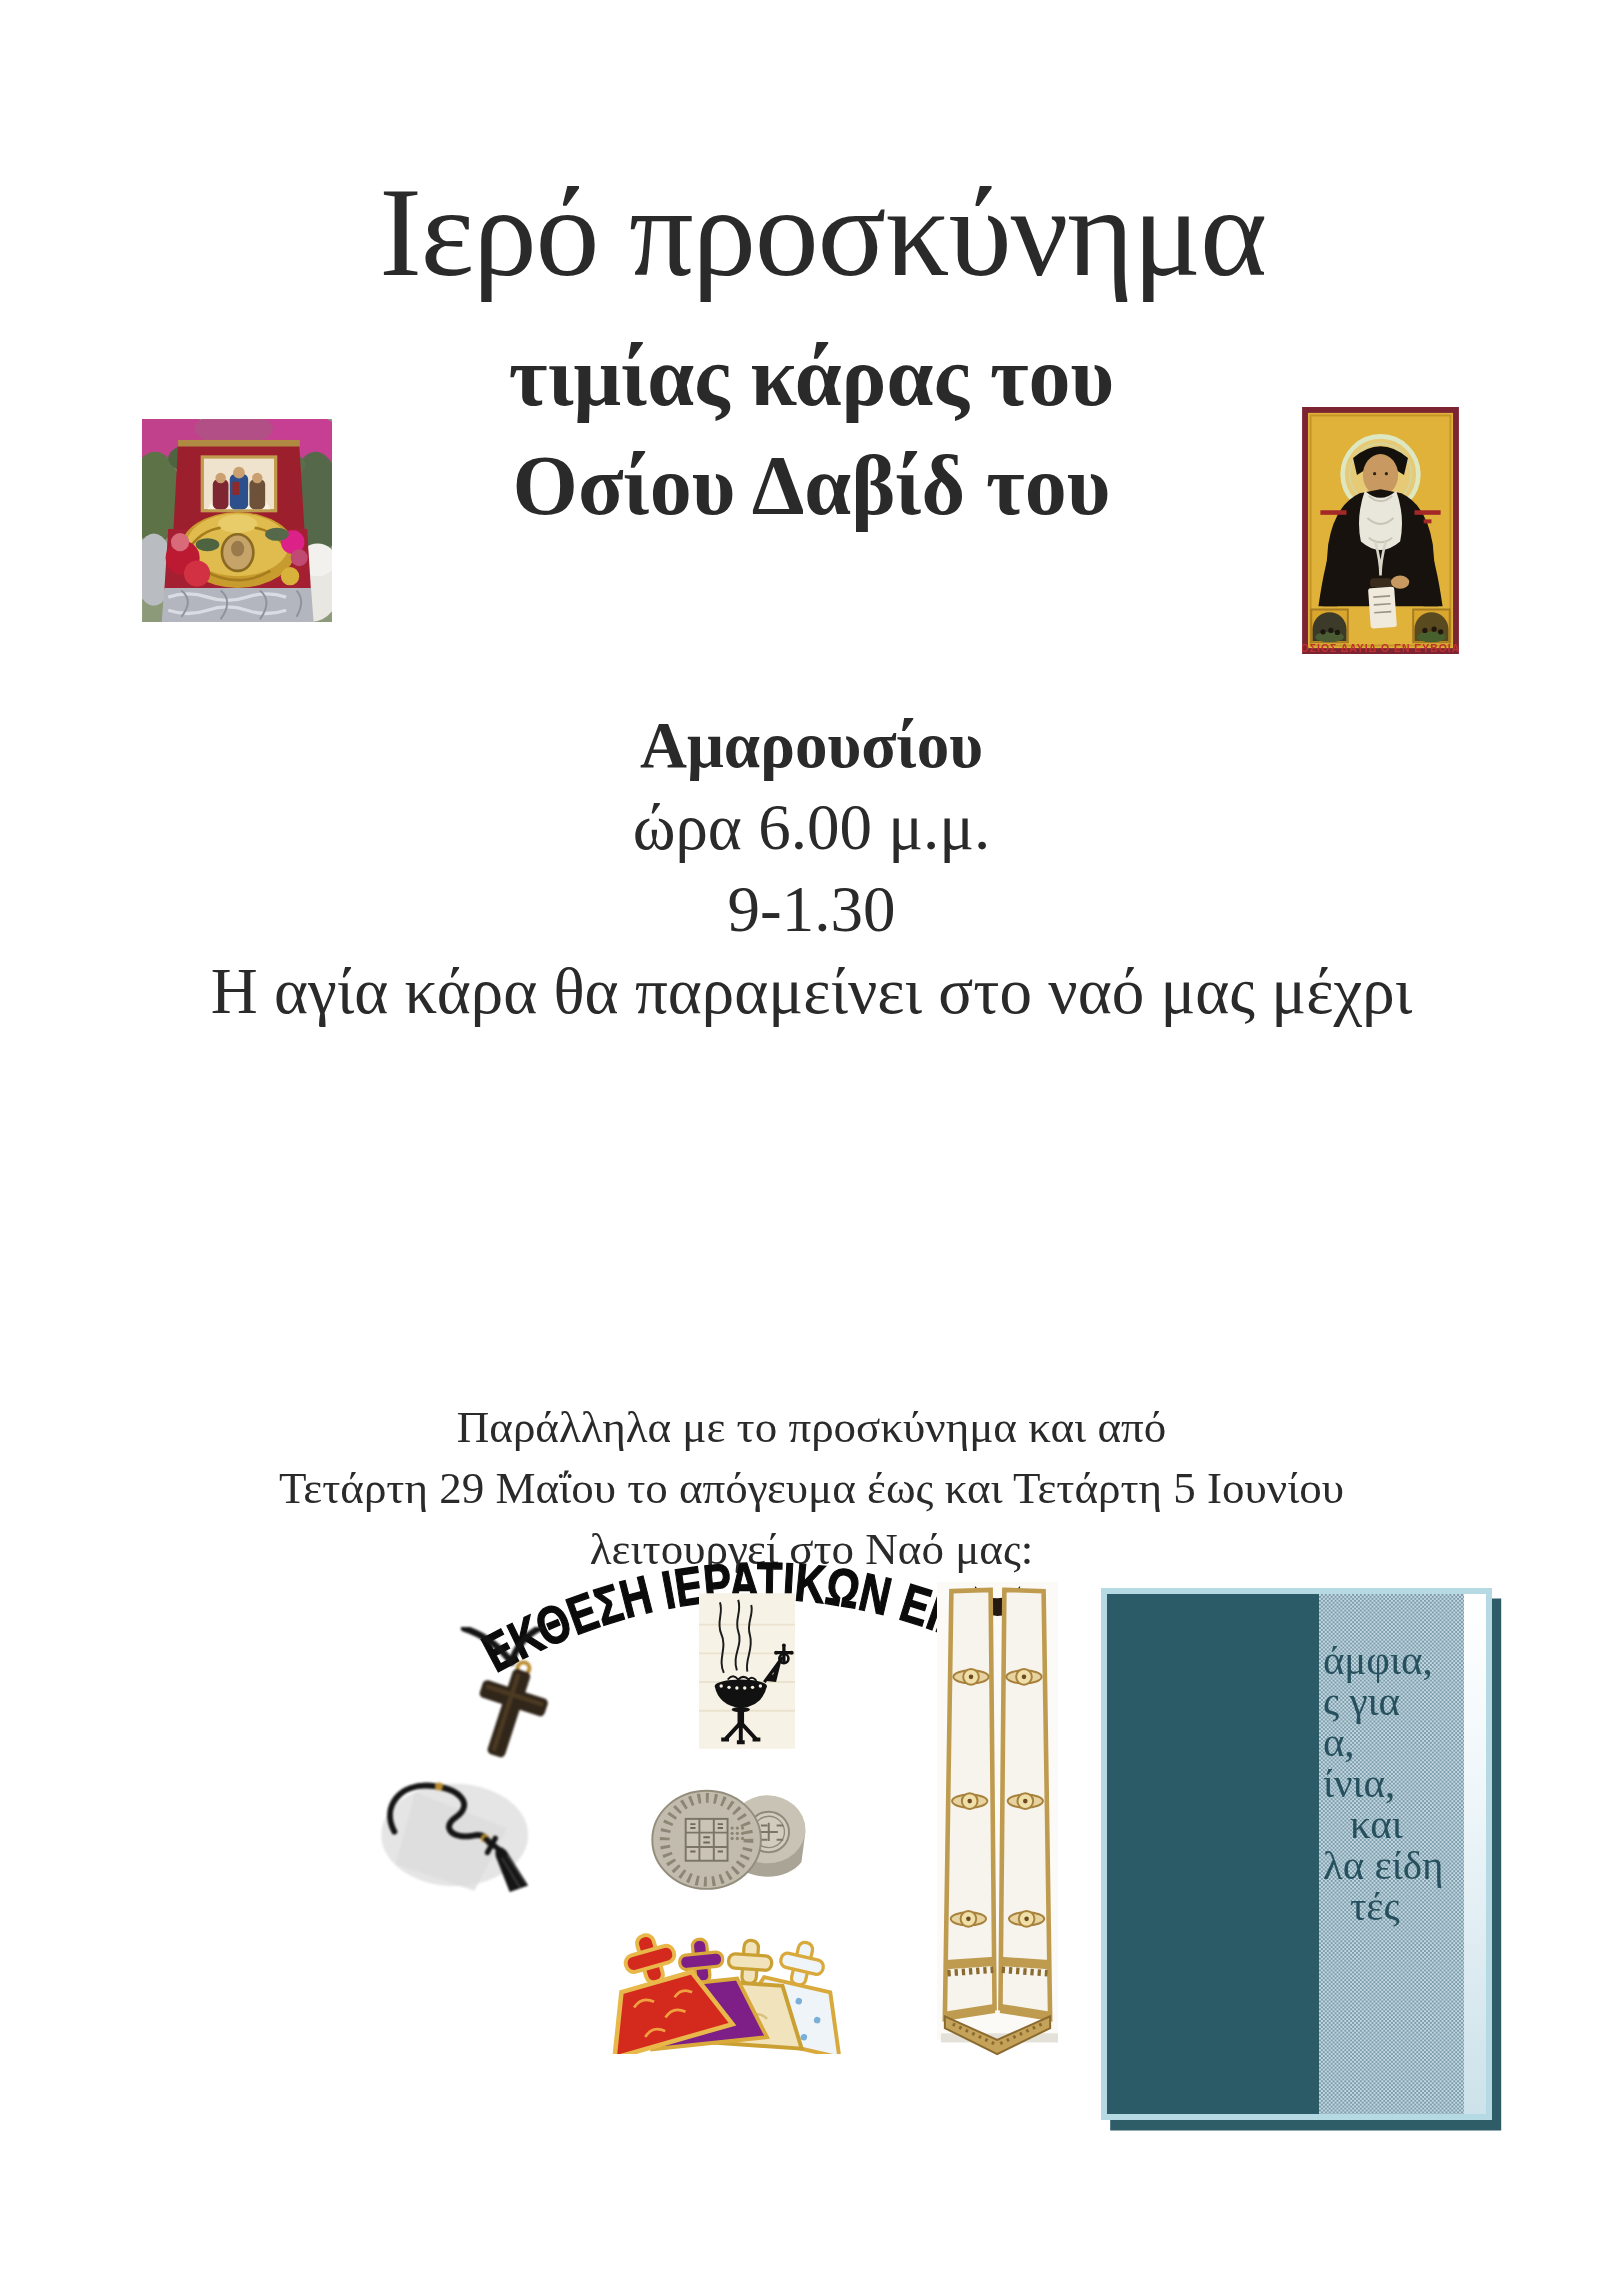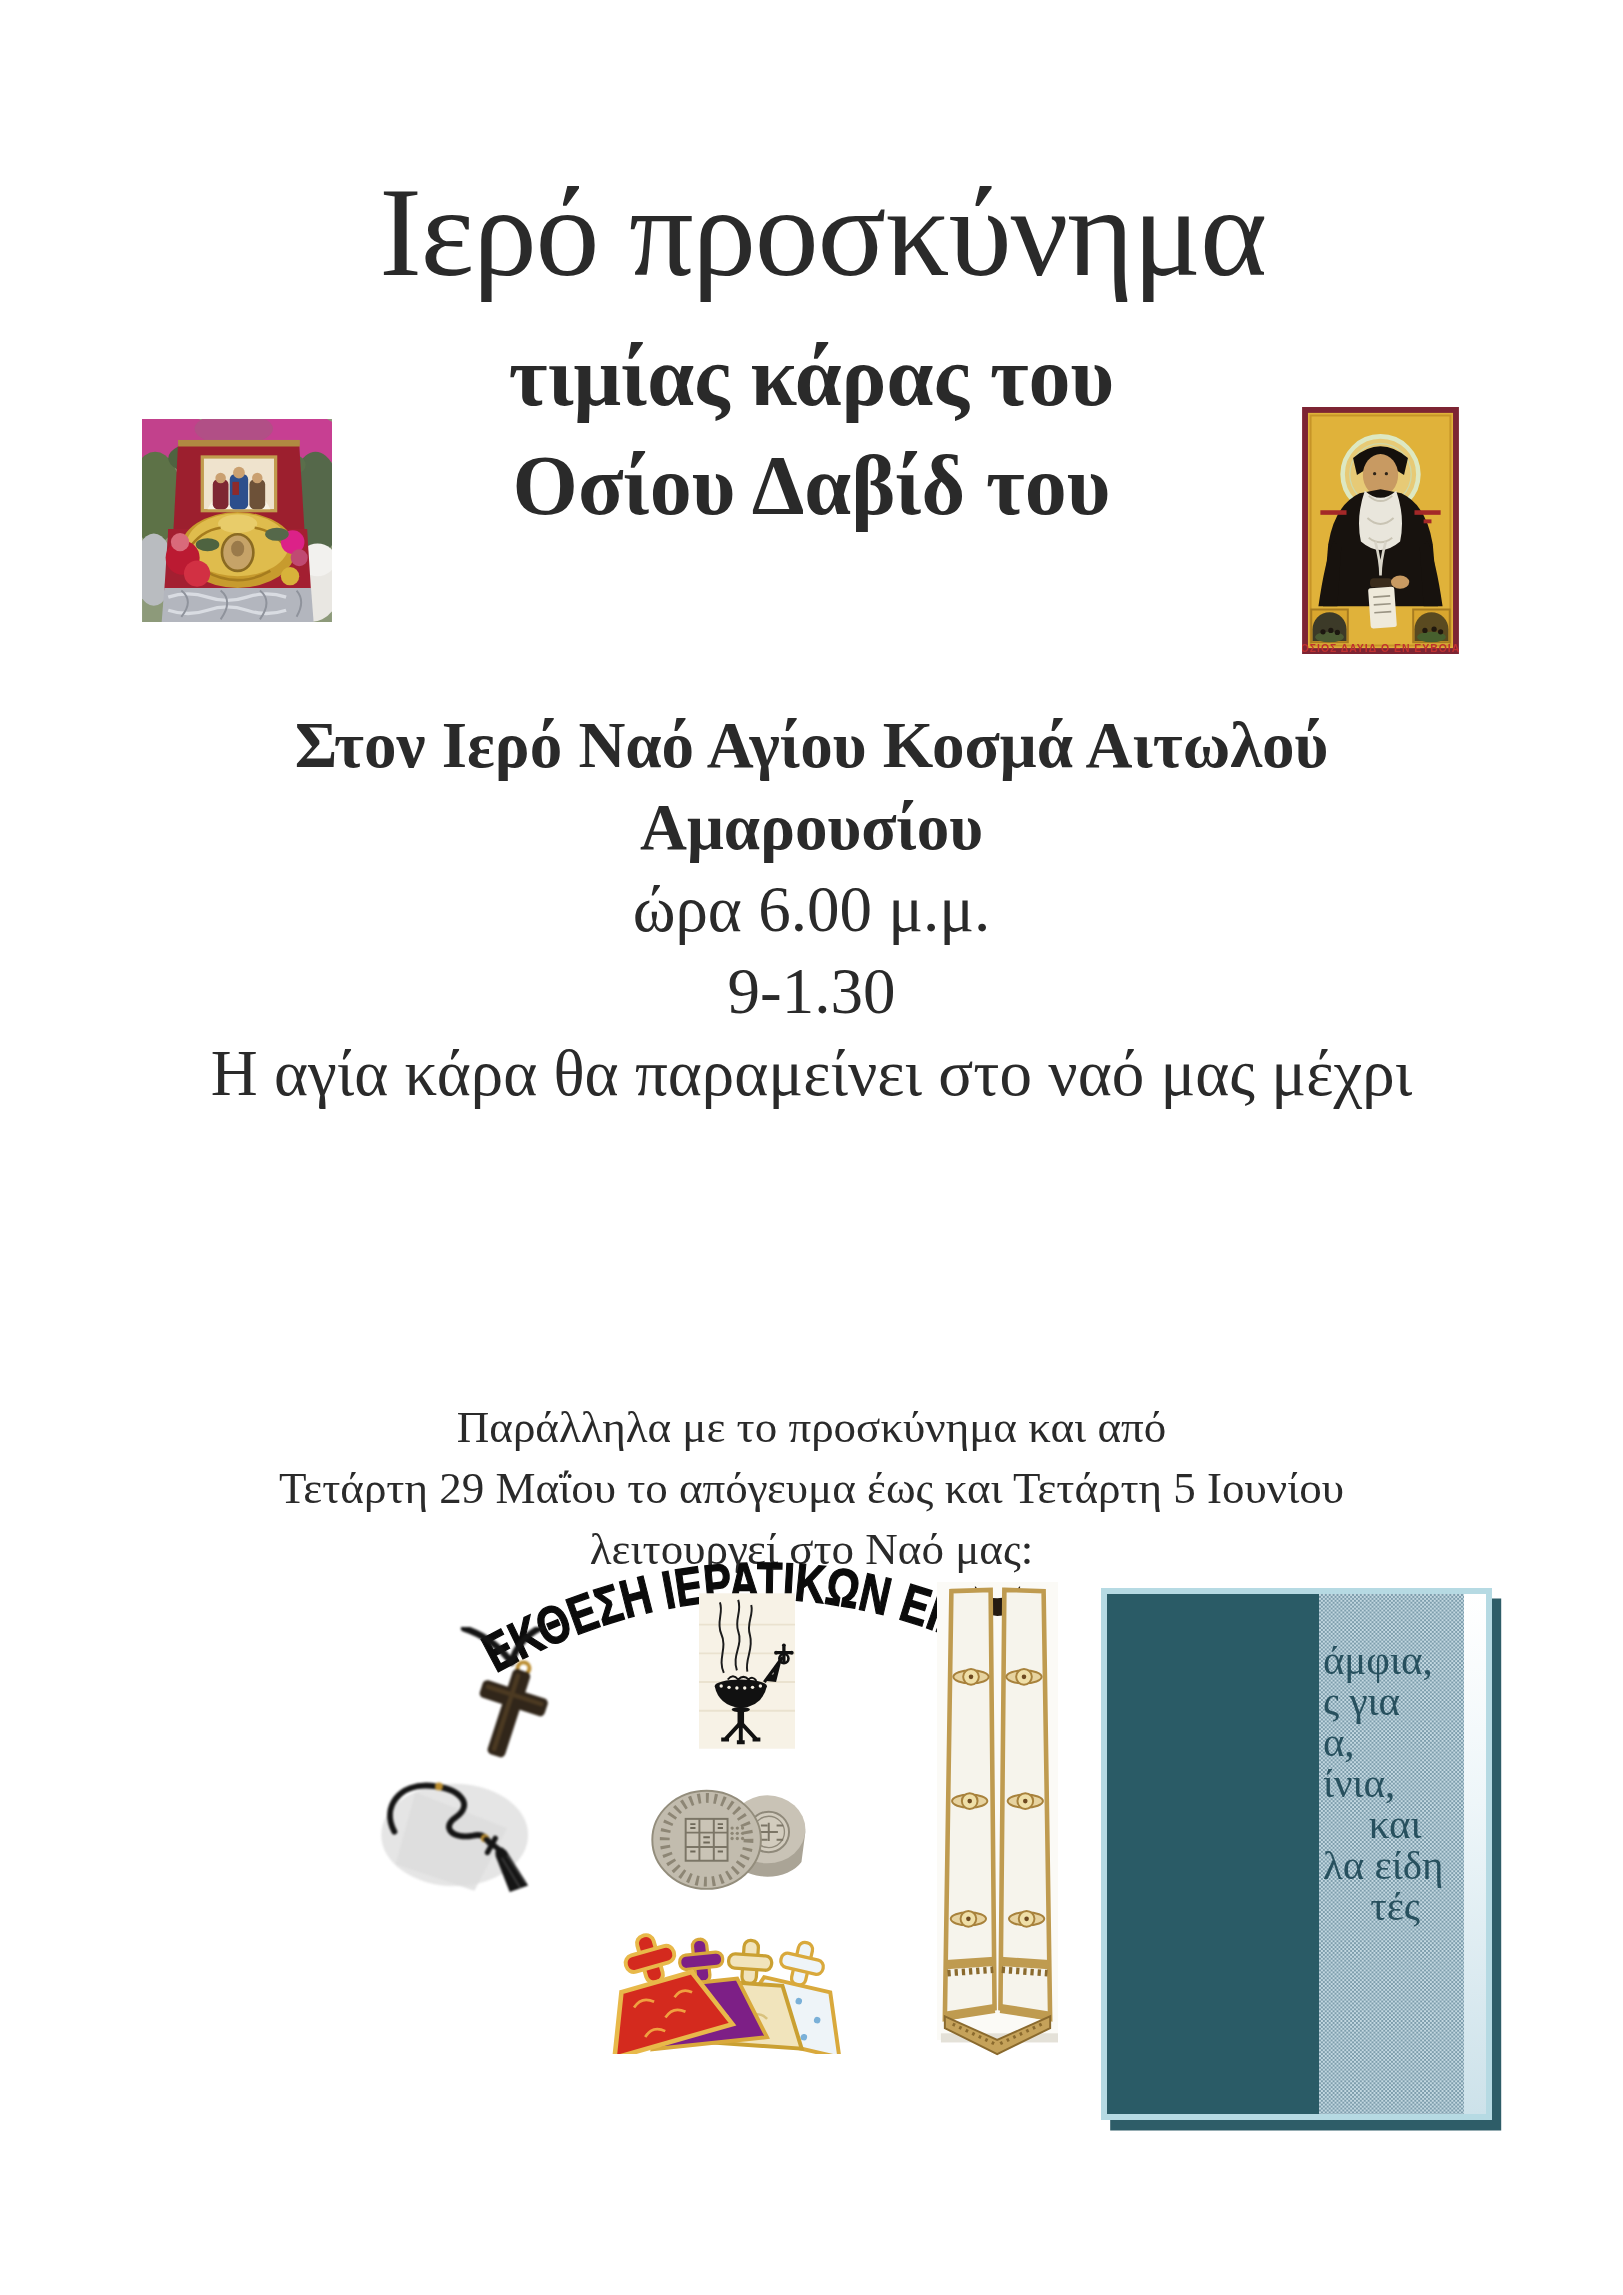--- a/index.html
+++ b/index.html
@@ -31,21 +31,21 @@
   .offer-box{left:1101px;top:1588px;width:379px;height:520px;
      border:6.5px solid #b6dae3;box-shadow:9.2px 10.5px 0 #2e5d68;display:flex;}
   .offer-left{width:212px;height:100%;background:#2a5b66;}
   .offer-right{flex:1;position:relative;
      background:repeating-conic-gradient(#7d9dac 0% 25%, #c3d8e1 0% 50%);
      background-size:3.9px 3.9px;}
   .offer-fade{position:absolute;top:0;right:0;width:21.6px;height:100%;
      background:linear-gradient(#ffffff 0%,#eef6f9 40%,#cde2ea 100%);}
   .offer-lines{position:absolute;top:11px;left:3.9px;right:23.6px;
      font-size:41px;line-height:41px;color:#27505e;white-space:nowrap;overflow:hidden;margin-top:35px;}
-  .offer-lines .ind{padding-left:5px;text-align:center;}
+  .offer-lines .ind{padding-left:27px;}
 </style>
 </head>
 <body>
 
 <div class="abs ctr title">Ιερό προσκύνημα</div>
 
 <div class="abs ctr subtitle">
   <div>τιμίας κάρας του</div>
   <div>Οσίου Δαβίδ του</div>
 </div>
@@ -149,21 +149,20 @@
     <path d="M172 340 a26 26 0 0 1 52 0 v18 h-52 Z" fill="#5a4a20"></path>
     <ellipse cx="198" cy="352" rx="22" ry="8" fill="#47602e"></ellipse>
     <circle cx="188" cy="342" r="4" fill="#20180e"></circle>
       <circle cx="202" cy="340" r="4" fill="#20180e"></circle>
       <circle cx="212" cy="344" r="4" fill="#20180e"></circle>
   </g>
   <text x="120" y="375" text-anchor="middle" font-family="Liberation Sans, sans-serif" font-size="16" font-weight="bold" letter-spacing="1.5" fill="#c03030">ΟΣΙΟΣ ΔΑΥΙΔ Ο ΕΝ ΕΥΒΟΙΑ</text>
 </svg>
 
 <div class="abs ctr bodyblock">
-  <div><span class="b">Στον Ιερό Ναό Αγίου Κοσμά Αιτωλού</span></div>
   <div><span class="b">Αμαρουσίου</span></div>
   <div>ώρα 6.00 μ.μ.</div>
   <div>9-1.30</div>
   <div>Η αγία κάρα θα παραμείνει στο ναό μας μέχρι</div>
 </div>
 
 <div class="abs ctr smallblock">
   <div>Παράλληλα με το προσκύνημα και από</div>
   <div>Τετάρτη 29 Μαΐου το απόγευμα έως και Τετάρτη 5 Ιουνίου</div>
   <div>λειτουργεί στο Ναό μας:</div>

